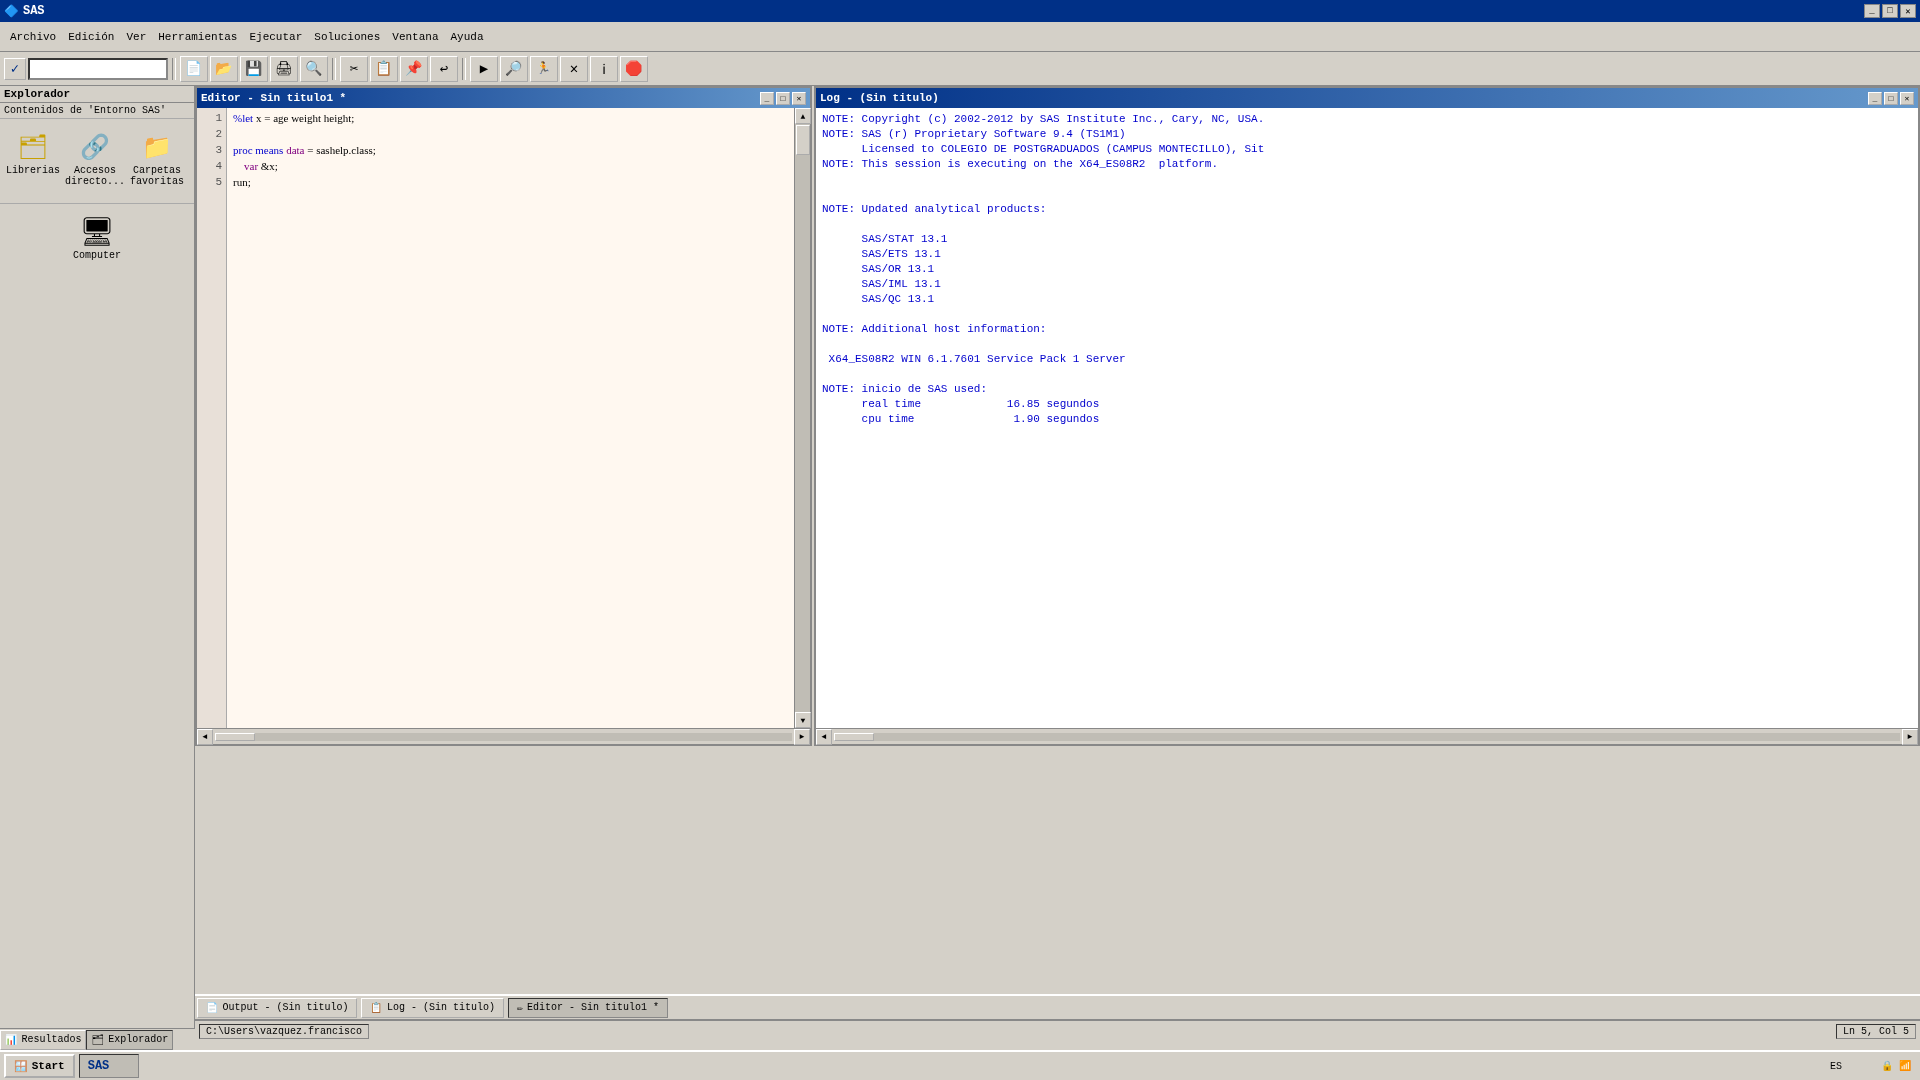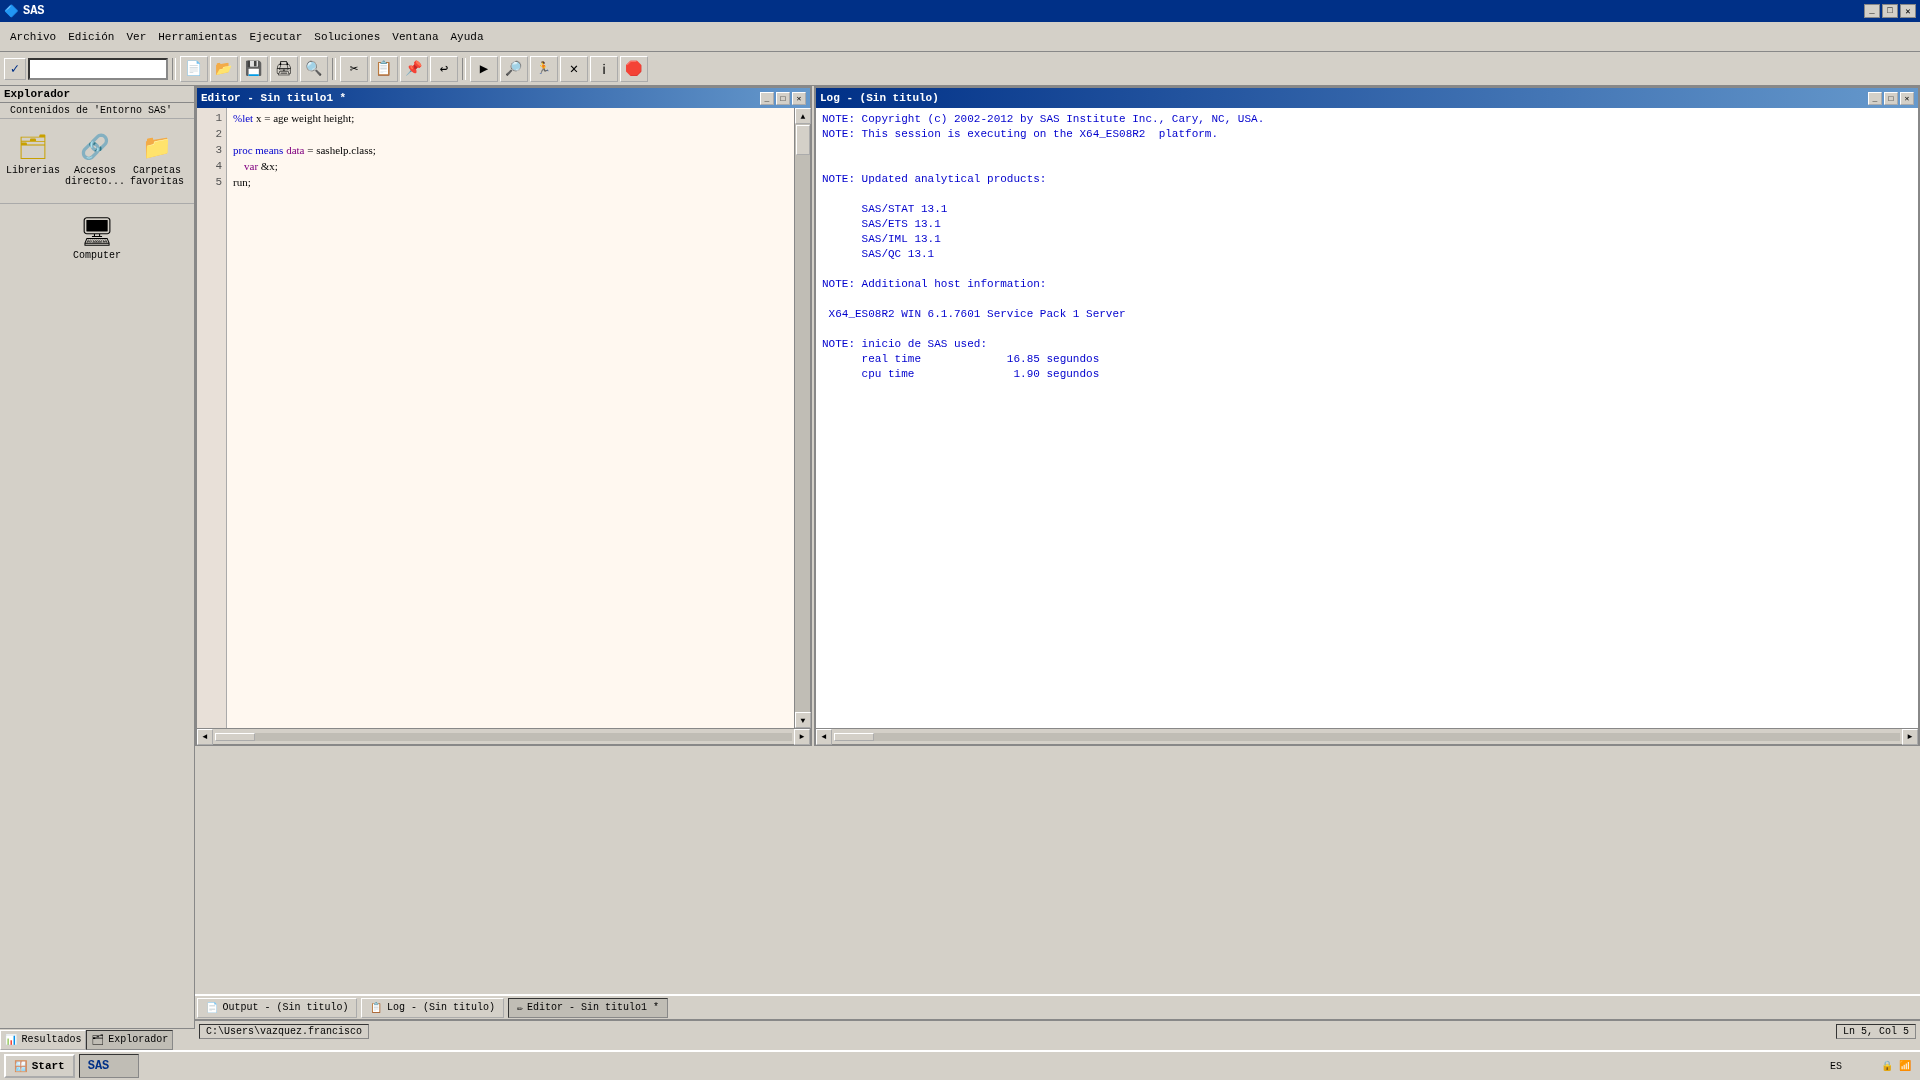--- a/index.html
+++ b/index.html
@@ -100,21 +100,21 @@
       flex-shrink: 0;
     }
     .explorer-header {
       background: #d4d0c8;
       border-bottom: 1px solid #888;
       padding: 2px 4px;
       font-weight: bold;
       font-size: 11px;
     }
     .explorer-subheader {
-      padding: 2px 10px;
+      padding: 2px 4px;
       font-size: 10px;
       color: #000;
       border-bottom: 1px solid #aaa;
     }
     .explorer-icons {
       display: flex;
       flex-wrap: wrap;
       padding: 8px 4px;
       gap: 4px;
     }
@@ -457,27 +457,30 @@
         <div class="window-title-bar">
           <span>Log - (Sin titulo)</span>
           <div class="window-title-right">
             <div class="win-btn">_</div>
             <div class="win-btn">□</div>
             <div class="win-btn">✕</div>
           </div>
         </div>
         <div class="log-content">
           <span class="log-line">NOTE: Copyright (c) 2002-2012 by SAS Institute Inc., Cary, NC, USA.</span>
+          <span class="log-line">NOTE: SAS (r) Proprietary Software 9.4 (TS1M1)</span>
+          <span class="log-line">      Licensed to COLEGIO DE POSTGRADUADOS (CAMPUS MONTECILLO), Sit</span>
           <span class="log-line">NOTE: This session is executing on the X64_ES08R2  platform.</span>
           <span class="log-line"> </span>
           <span class="log-line"> </span>
           <span class="log-line">NOTE: Updated analytical products:</span>
           <span class="log-line"> </span>
           <span class="log-line">      SAS/STAT 13.1</span>
           <span class="log-line">      SAS/ETS 13.1</span>
+          <span class="log-line">      SAS/OR 13.1</span>
           <span class="log-line">      SAS/IML 13.1</span>
           <span class="log-line">      SAS/QC 13.1</span>
           <span class="log-line"> </span>
           <span class="log-line">NOTE: Additional host information:</span>
           <span class="log-line"> </span>
           <span class="log-line"> X64_ES08R2 WIN 6.1.7601 Service Pack 1 Server</span>
           <span class="log-line"> </span>
           <span class="log-line">NOTE: inicio de SAS used:</span>
           <span class="log-line">      real time             16.85 segundos</span>
           <span class="log-line">      cpu time               1.90 segundos</span>

